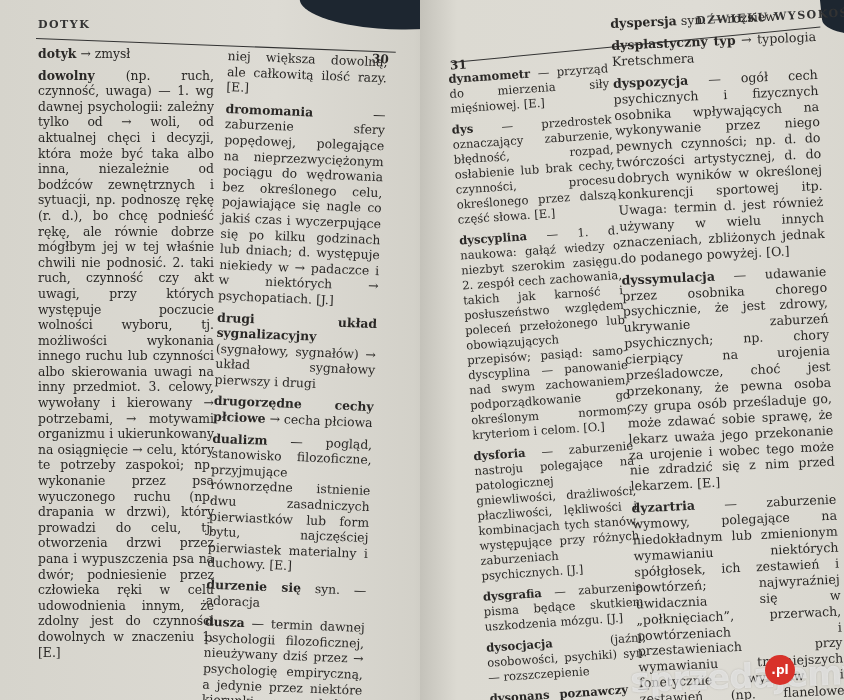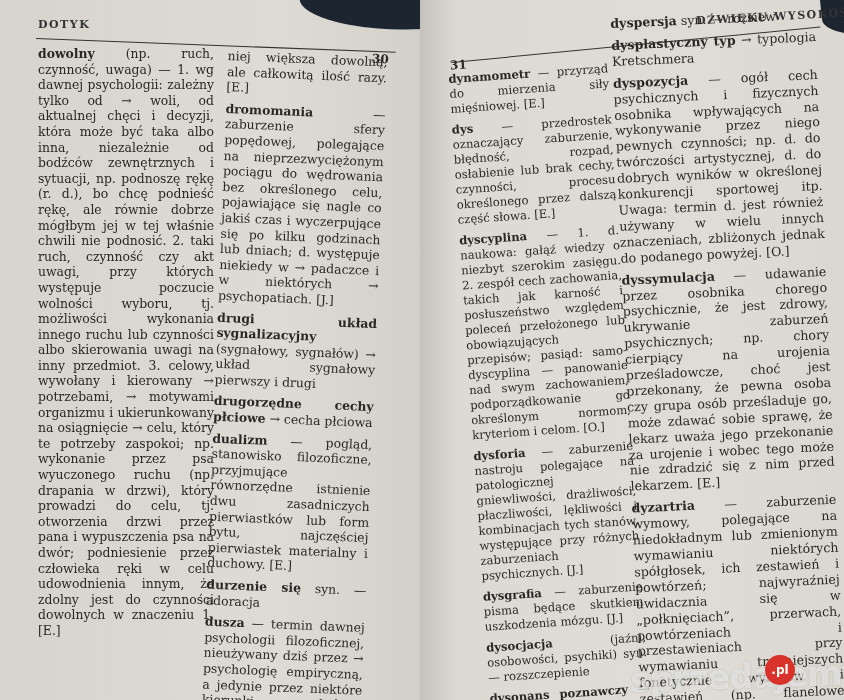--- a/index.html
+++ b/index.html
@@ -71,20 +71,21 @@
 </head>
 <body>
 
 <div class="page page-left">
   <div class="dark-corner-left"></div>
   <div class="running-head left">DOTYK</div>
   <div class="rule left"></div>
   <div class="page-num left">30</div>
 
   <div class="col col-1">
+    <p class="entry"><span class="hw">dotyk</span> <span>→ zmysł</span></p>
     <p class="entry"><span class="hw">dowolny</span> <span>(np. ruch, czynność, uwaga) — 1. wg dawnej psychologii: zależny tylko od → woli, od aktualnej chęci i decyzji, która może być taka albo inna, niezależnie od bodźców zewnętrznych i sytuacji, np. podnoszę rękę (r. d.), bo chcę podnieść rękę, ale równie dobrze mógłbym jej w tej właśnie chwili nie podnosić. 2. taki ruch, czynność czy akt uwagi, przy których występuje poczucie wolności wyboru, tj. możliwości wykonania innego ruchu lub czynności albo skierowania uwagi na inny przedmiot. 3. celowy, wywołany i kierowany → potrzebami, → motywami organizmu i ukierunkowany na osiągnięcie → celu, który te potrzeby zaspokoi; np. wykonanie przez psa wyuczonego ruchu (np. drapania w drzwi), który prowadzi do celu, tj. otworzenia drzwi przez pana i wypuszczenia psa na dwór; podniesienie przez człowieka ręki w celu udowodnienia innym, że zdolny jest do czynności dowolnych w znaczeniu 1. [E.]</span></p>
 
   </div>
 
   <div class="col col-2">
     <p class="entry"><span class="hw"></span> <span>niej większa dowolną, ale całkowitą ilość razy. [E.]</span></p>
     <p class="entry"><span class="hw">dromomania</span> <span>— zaburzenie sfery popędowej, polegające na nieprzezwyciężonym pociągu do wędrowania bez określonego celu, pojawiające się nagle co jakiś czas i wyczerpujące się po kilku godzinach lub dniach; d. występuje niekiedy w → padaczce i w niektórych → psychopatiach. [J.]</span></p>
     <p class="entry"><span class="hw">drugi układ sygnalizacyjny</span> <span>(sygnałowy, sygnałów) → układ sygnałowy pierwszy i drugi</span></p>
     <p class="entry"><span class="hw">drugorzędne cechy płciowe</span> <span>→ cecha płciowa</span></p>
     <p class="entry"><span class="hw">dualizm</span> <span>— pogląd, stanowisko filozoficzne, przyjmujące równorzędne istnienie dwu zasadniczych pierwiastków lub form bytu, najczęściej pierwiastek materialny i duchowy. [E.]</span></p>

